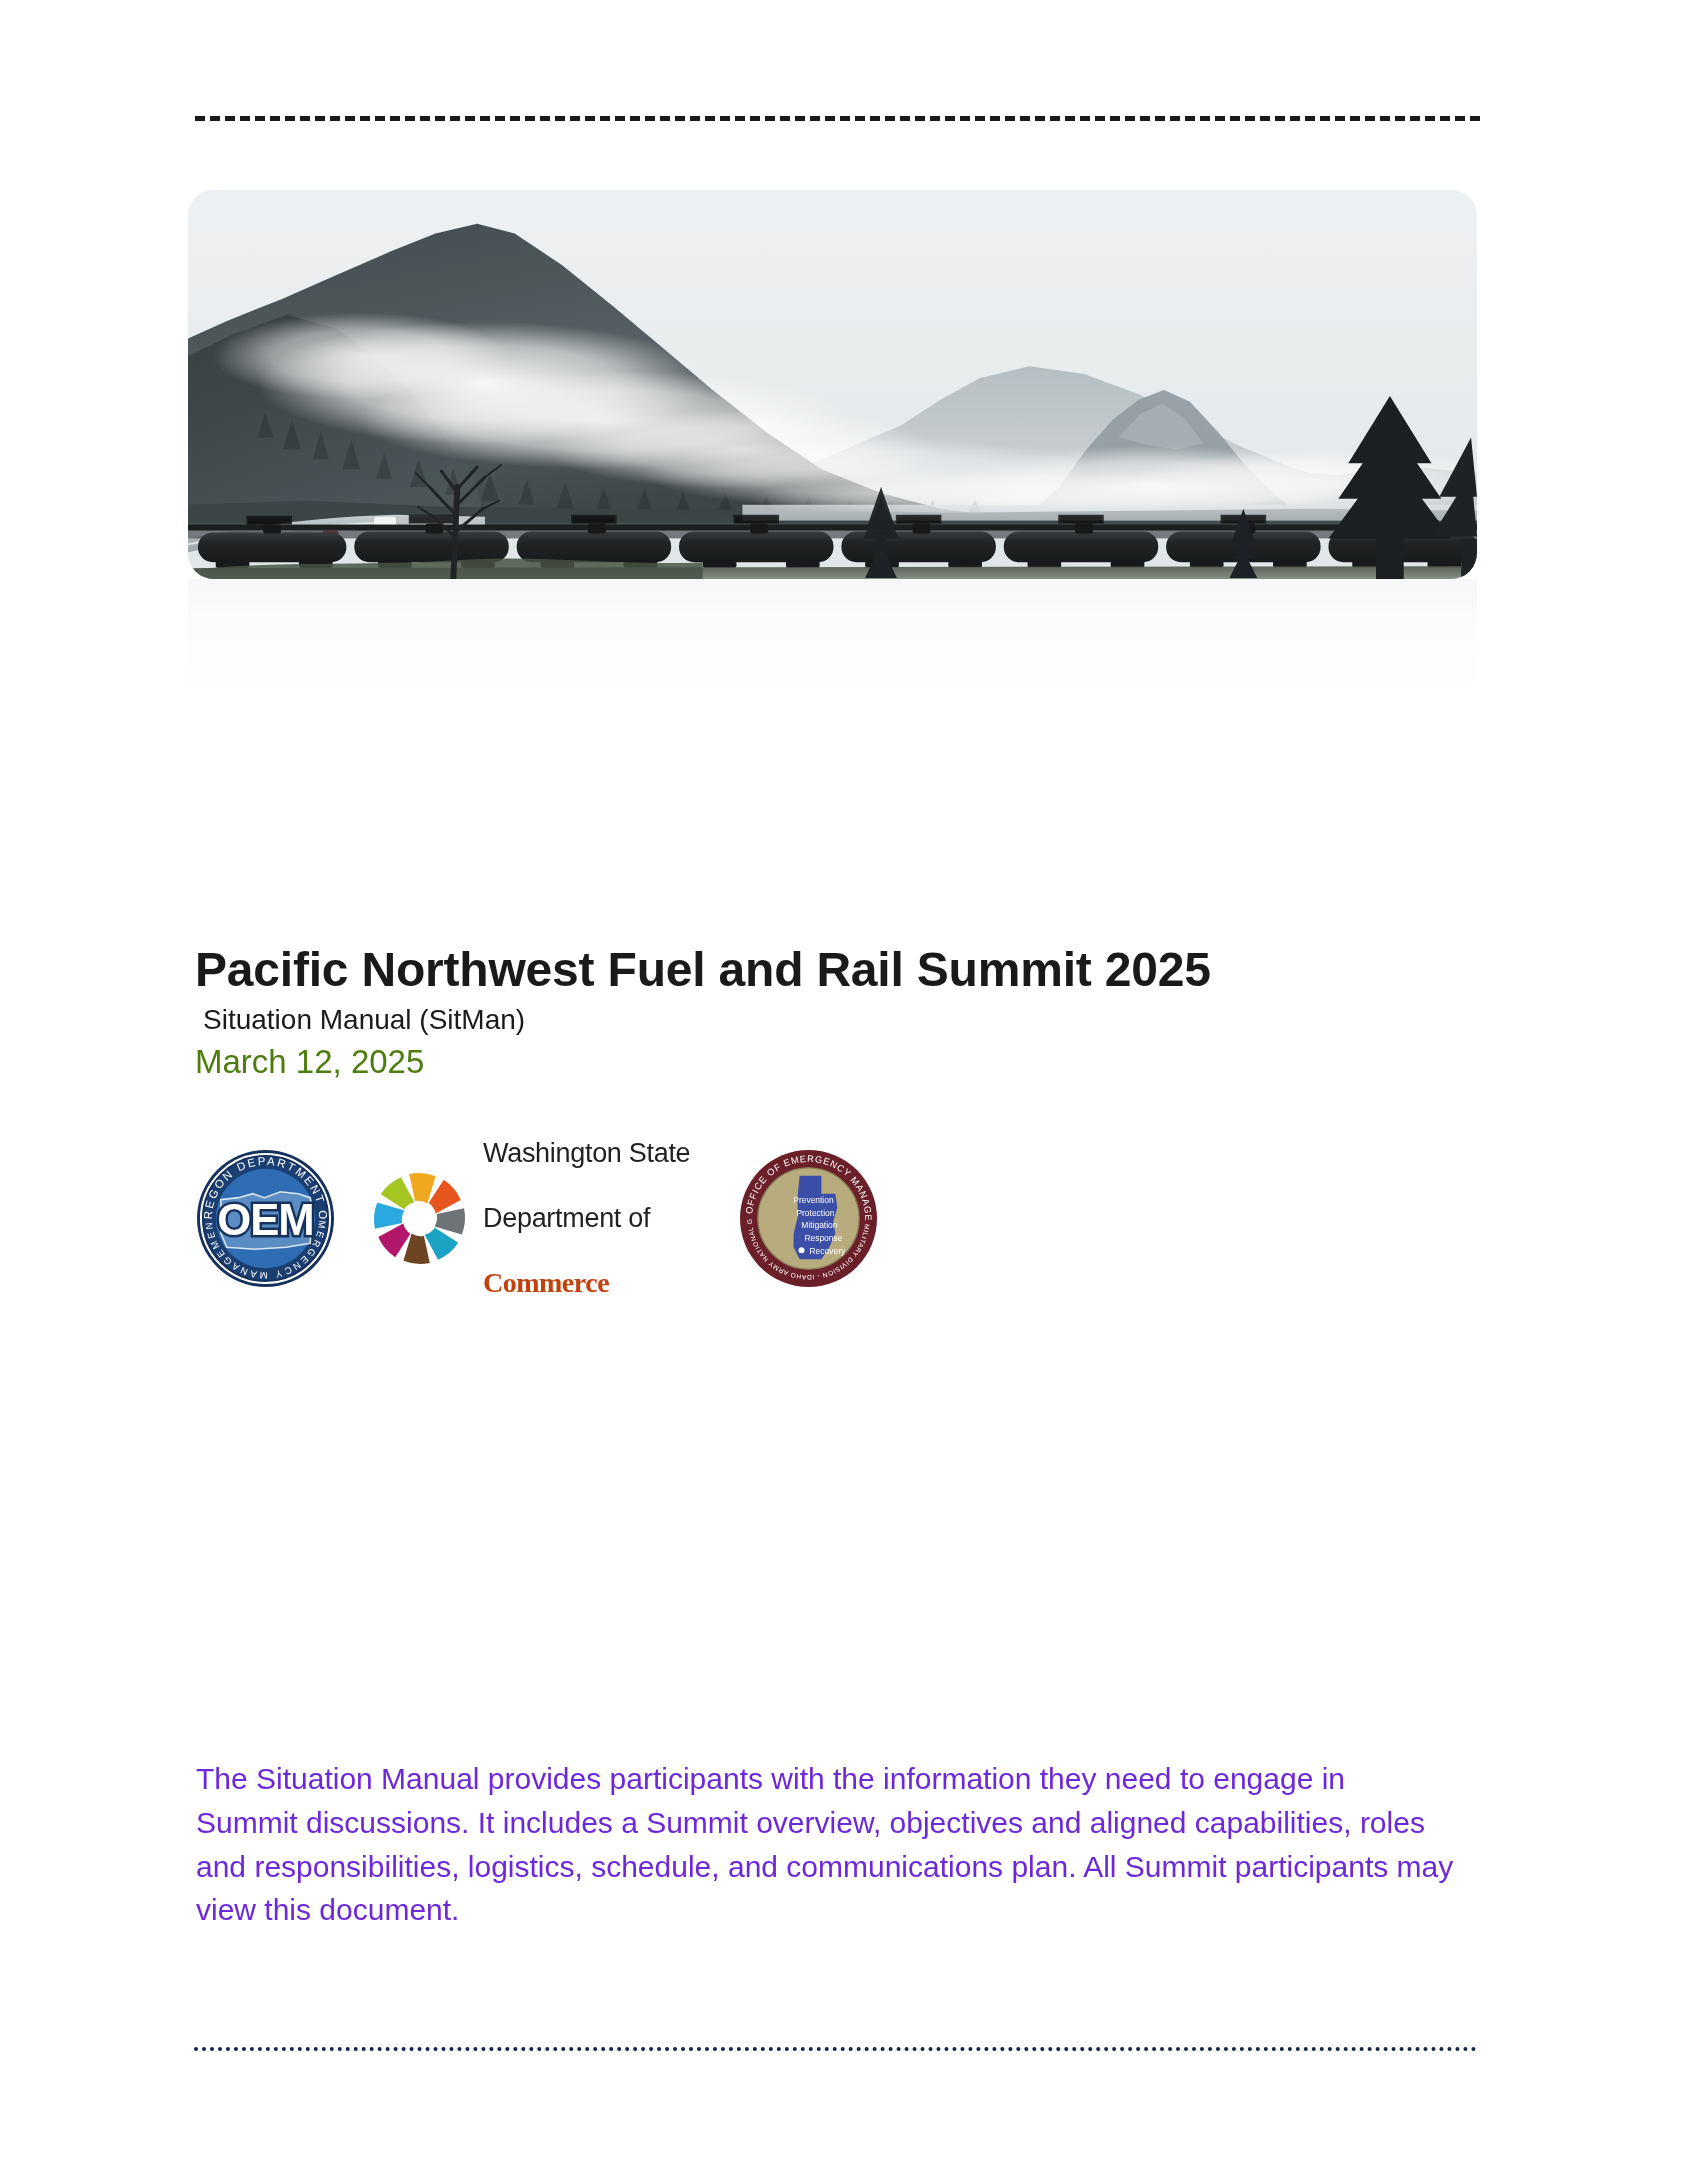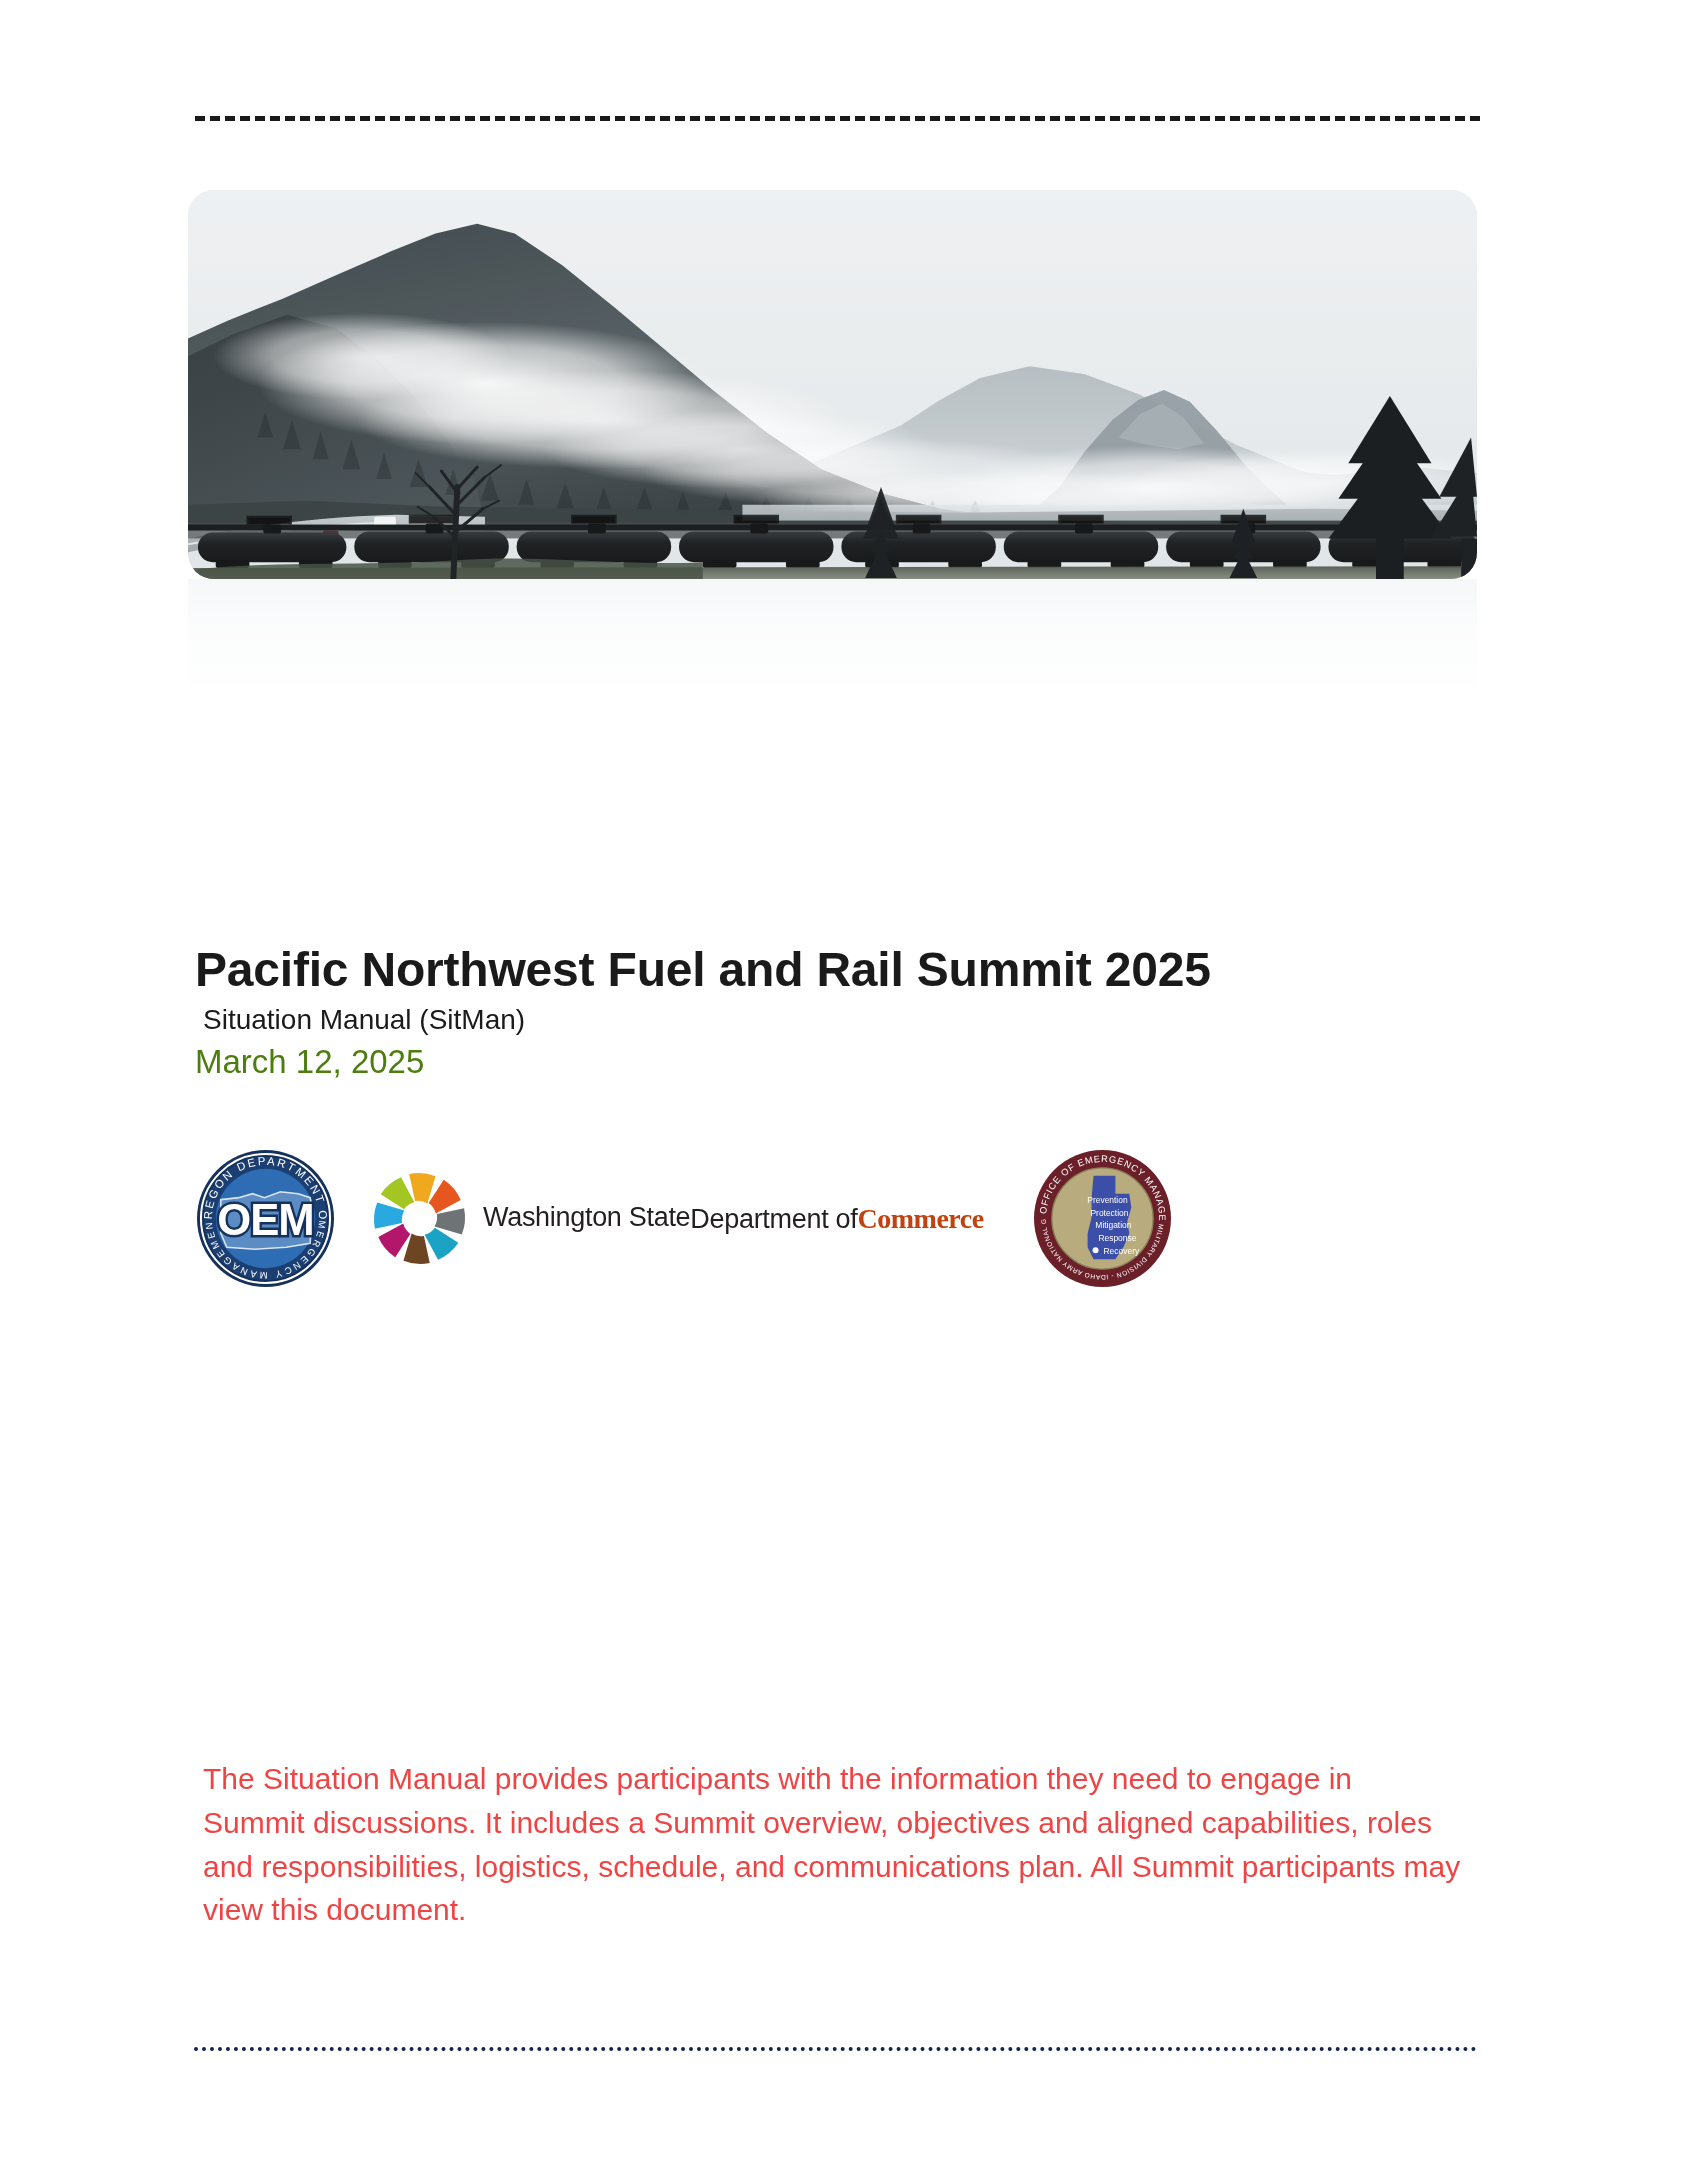--- a/index.html
+++ b/index.html
@@ -338,21 +338,21 @@
             <path d="M-4,-46 A46,46 0 0 1 22,-40 L10,-14 A18,18 0 0 0 -2,-18 Z" fill="#a3c623" transform="rotate(-53)"></path>
             <path d="M-4,-46 A46,46 0 0 1 22,-40 L10,-14 A18,18 0 0 0 -2,-18 Z" fill="#29a9e0" transform="rotate(-98)"></path>
             <path d="M-4,-46 A46,46 0 0 1 22,-40 L10,-14 A18,18 0 0 0 -2,-18 Z" fill="#b2176b" transform="rotate(-143)"></path>
             <path d="M-4,-46 A46,46 0 0 1 22,-40 L10,-14 A18,18 0 0 0 -2,-18 Z" fill="#6d4522" transform="rotate(-188)"></path>
             <path d="M-4,-46 A46,46 0 0 1 22,-40 L10,-14 A18,18 0 0 0 -2,-18 Z" fill="#1ba3c6" transform="rotate(-233)"></path>
             <path d="M-4,-46 A46,46 0 0 1 22,-40 L10,-14 A18,18 0 0 0 -2,-18 Z" fill="#6e7376" transform="rotate(-278)"></path>
             <path d="M-4,-46 A46,46 0 0 1 22,-40 L10,-14 A18,18 0 0 0 -2,-18 Z" fill="#e8561f" transform="rotate(-323)"></path>
           </g>
         </g>
       </svg>
-      <div style="display:flex; line-height:1;">
+      <div style="display:flex; flex-direction:column; line-height:1;gap:36px;">
         <span style="font-size:27px; color:#231f20; letter-spacing:-0.3px;">Washington State</span>
         <span style="font-size:27px; color:#231f20; letter-spacing:-0.3px; margin-top:2px;">Department of</span>
         <span style="font-family:'Liberation Serif', serif; font-size:28px; font-weight:bold; color:#c2410c; letter-spacing:-0.5px; margin-top:1px;">Commerce</span>
       </div>
     </div>
 
     <div style="width:141px; height:141px; position:relative; margin-left:16px;">
       <svg viewBox="0 0 142 142" width="141" height="141">
         <defs>
           <path id="idTop" d="M 71,71 m -57,0 a 57,57 0 1 1 114,0" fill="none"></path>
@@ -376,18 +376,18 @@
         </text>
         <text font-family="Liberation Sans, sans-serif" font-size="6.6" fill="#ffffff" letter-spacing="0.6">
           <textPath href="#idBot" startOffset="50%" text-anchor="middle">IDAHO MILITARY DIVISION - IDAHO ARMY NATIONAL GUARD</textPath>
         </text>
       </svg>
       
     </div>
   </div>
 
   <div style="position:absolute; left:196px; top:1757px; width:1259px;
-              font-size:30px; line-height:1.46; color:#ef4444;margin-left:7px;">The Situation Manual provides participants with the information they need to engage in Summit discussions. It includes a Summit overview, objectives and aligned capabilities, roles and responsibilities, logistics, schedule, and communications plan. All Summit participants may view this document.</div>
+              font-size:30px; line-height:1.46; color:#6d28d9;">The Situation Manual provides participants with the information they need to engage in Summit discussions. It includes a Summit overview, objectives and aligned capabilities, roles and responsibilities, logistics, schedule, and communications plan. All Summit participants may view this document.</div>
 
   <div class="rule-bottom"></div>
 
 </div>
 
 
 </body></html>

